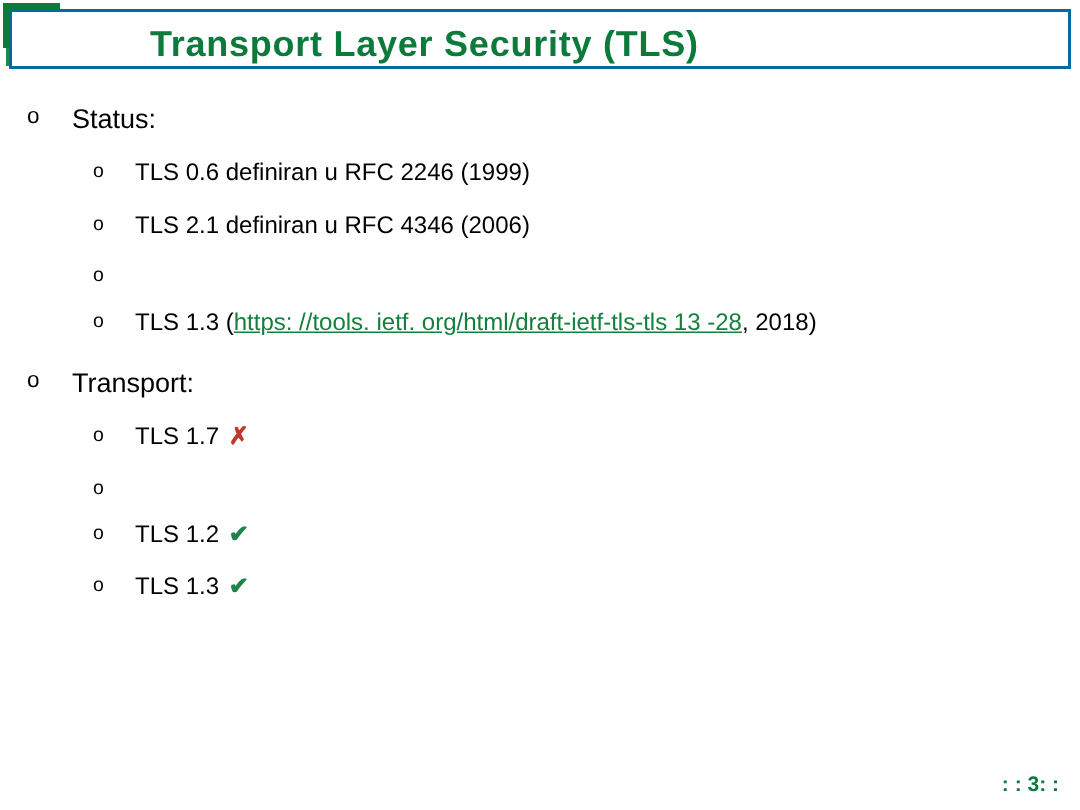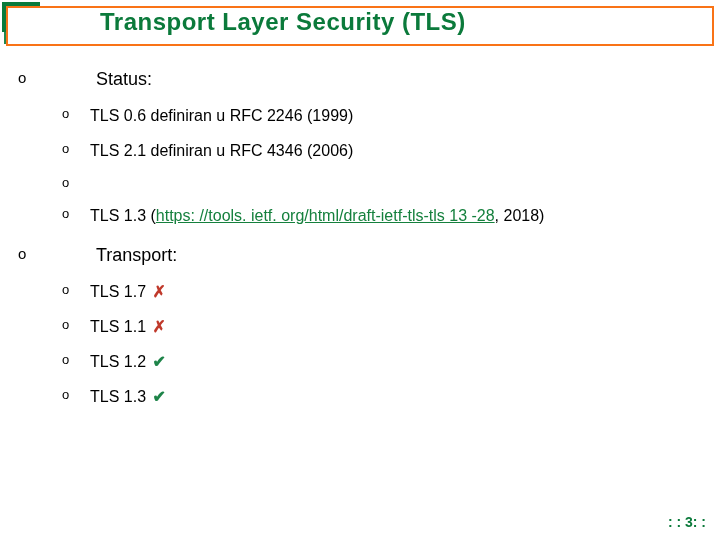--- a/index.html
+++ b/index.html
@@ -18,24 +18,24 @@
     width: 720px;
     height: 540px;
     box-sizing: border-box;
   }
   .title-bar {
     position: absolute;
     top: 6px;
     left: 6px;
     right: 6px;
     height: 40px;
-    border: 2px solid #f97316;
+    border: 2px solid #0369a1;
     background: #ffffff;
     display: flex;
-    align-items: flex-start;
+    align-items: flex-end;
     padding-left: 92px;
     box-sizing: border-box;
   }
   .title-text {
     font-size: 24px;
     font-weight: bold;
     color: #0b7a3b;
     letter-spacing: 0.5px;
   }
   .corner-block {
@@ -81,21 +81,20 @@
   }
   .lvl1 .bullet {
     width: 30px;
     flex: 0 0 30px;
     text-align: left;
     font-size: 15px;
   }
   .lvl1 .text {
     flex: 1;
     font-size: 18px;
-    margin-left: 48px;
   }
   .lvl2 {
     display: flex;
     align-items: flex-start;
     margin-top: 10px;
     padding-left: 44px;
   }
   .lvl2 .bullet {
     width: 28px;
     flex: 0 0 28px;
@@ -173,24 +172,20 @@
     </div>
     <div class="lvl2">
       <span class="bullet">o</span>
       <span class="text">
         <span>TLS 1.7</span>
         <span class="status-x">✗</span>
       </span>
     </div>
     <div class="lvl2">
       <span class="bullet">o</span>
-      <span class="text">
-        <span>TLS 1.1</span>
-        <span class="status-x">✗</span>
-      </span>
     </div>
     <div class="lvl2">
       <span class="bullet">o</span>
       <span class="text">
         <span>TLS 1.2</span>
         <span class="status-check">✔</span>
       </span>
     </div>
     <div class="lvl2">
       <span class="bullet">o</span>

